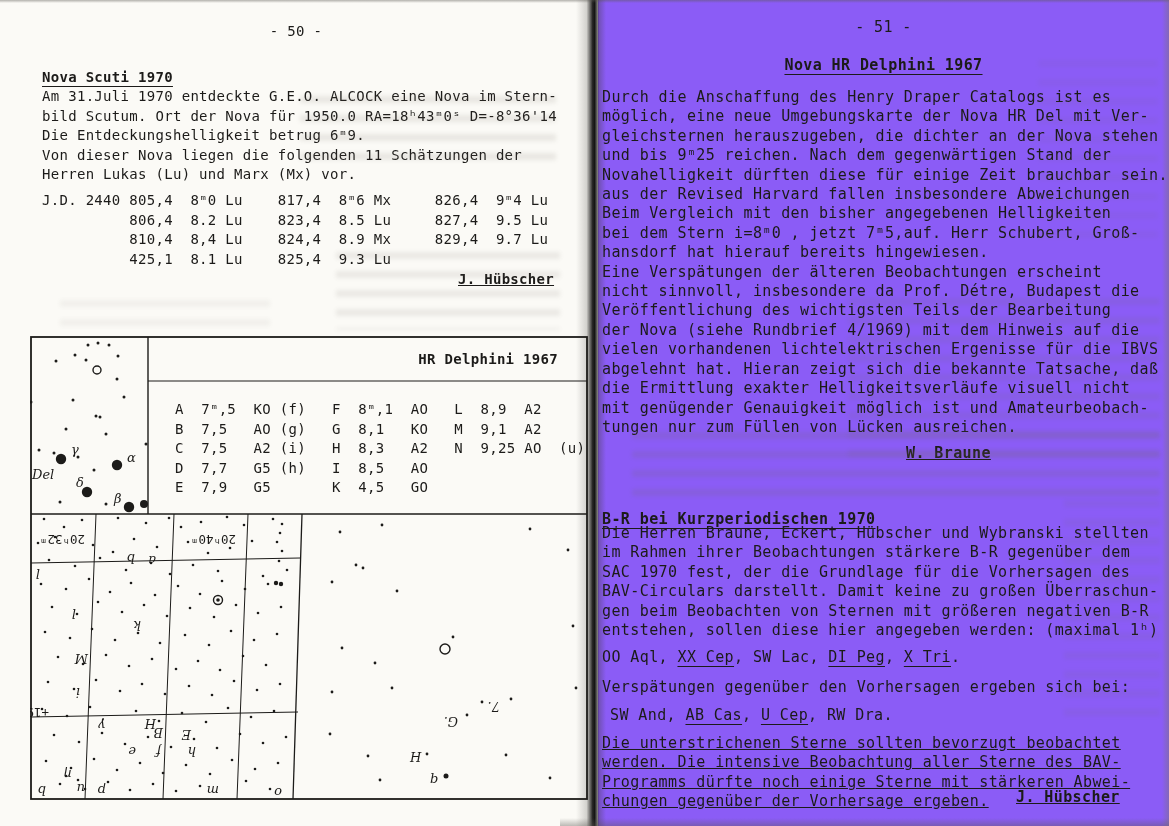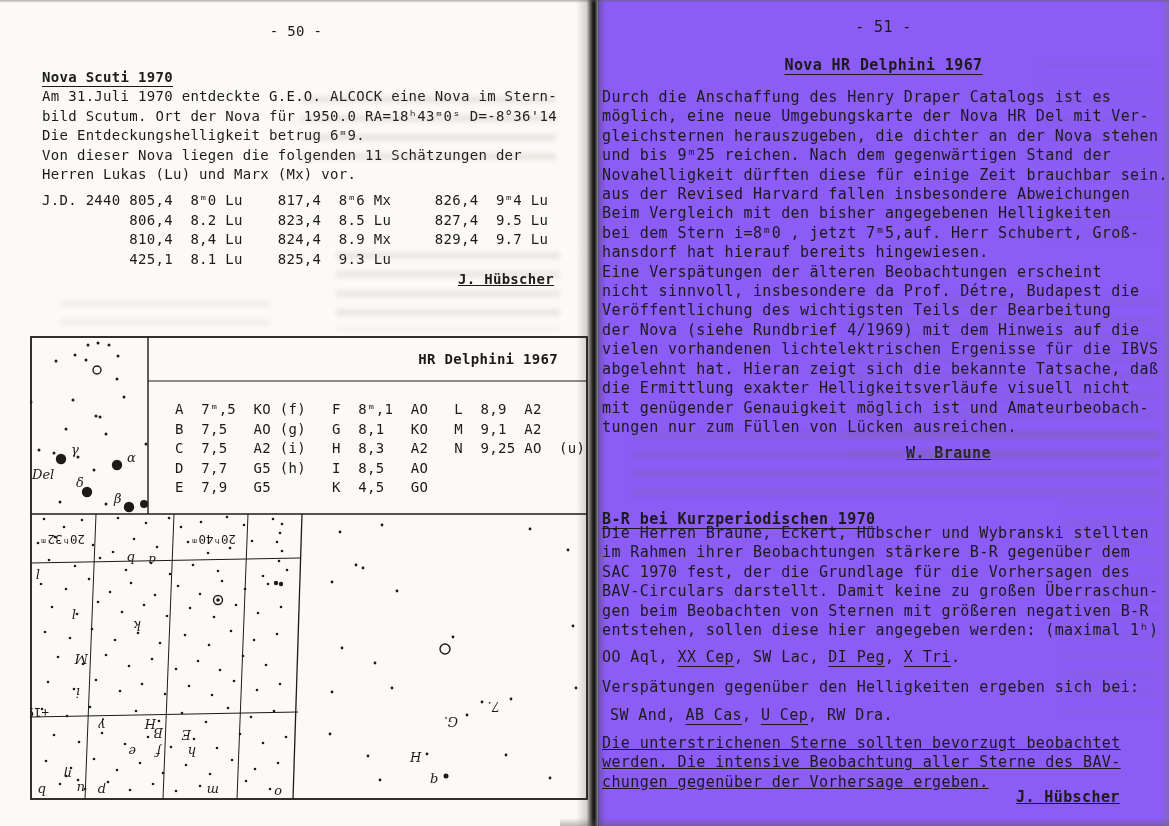--- a/index.html
+++ b/index.html
@@ -359,27 +359,28 @@
         <div class="tline">Die Herren Braune, Eckert, Hübscher und Wybranski stellten</div>
         <div class="tline">im Rahmen ihrer Beobachtungen stärkere B-R gegenüber dem</div>
         <div class="tline">SAC 1970 fest, der die Grundlage für die Vorhersagen des</div>
         <div class="tline">BAV-Circulars darstellt. Damit keine zu großen Überraschun-</div>
         <div class="tline">gen beim Beobachten von Sternen mit größeren negativen B-R</div>
         <div class="tline">entstehen, sollen diese hier angegeben werden: (maximal 1ʰ)</div>
       </div>
 
     <div class="abs right-text tline" style="top:648px;left:4px;"><span>OO Aql, </span><span class="u">XX Cep</span><span>, SW Lac, </span><span class="u">DI Peg</span><span>, </span><span class="u">X Tri</span><span>.</span></div>
 
-    <div class="abs right-text tline" style="top:678px;left:4px;">Verspätungen gegenüber den Helligkeiten ergeben sich bei:</div>
+    <div class="abs right-text tline" style="top:678px;left:4px;">Verspätungen gegenüber den Vorhersagen ergeben sich bei:</div>
 
     <div class="abs right-text tline" style="top:706px;left:12px;"><span>SW And, </span><span class="u">AB Cas</span><span>, </span><span class="u">U Cep</span><span>, RW Dra.</span></div>
 
     <div class="abs right-text" style="top:734px;left:4px;text-decoration:underline;">
         <div class="tline">Die unterstrichenen Sterne sollten bevorzugt beobachtet</div>
         <div class="tline">werden. Die intensive Beobachtung aller Sterne des BAV-</div>
+        <div class="tline">Programms dürfte noch einige Sterne mit stärkeren Abwei-</div>
         <div class="tline">chungen gegenüber der Vorhersage ergeben.</div>
       </div>
 
     <div class="abs right-text sig" style="top:788px;left:418px;">J. Hübscher</div>
 
     <div class="smudge" style="left:250px;top:298px;width:312px;height:168px;opacity:.30;"></div>
     <div class="smudge" style="left:34px;top:432px;width:528px;height:64px;opacity:.42;"></div>
     <div class="smudge" style="left:466px;top:500px;width:96px;height:220px;opacity:.24;"></div>
     <div class="smudge" style="left:440px;top:60px;width:120px;height:180px;opacity:.16;"></div>
   </div>

